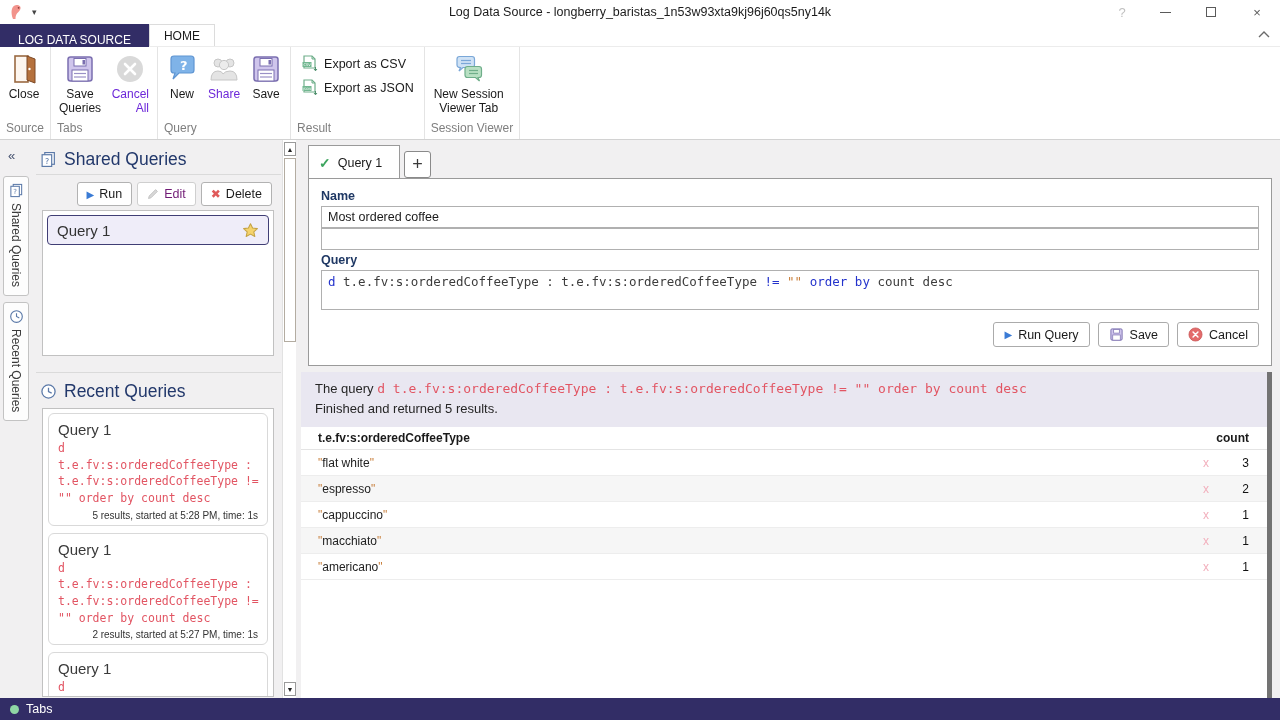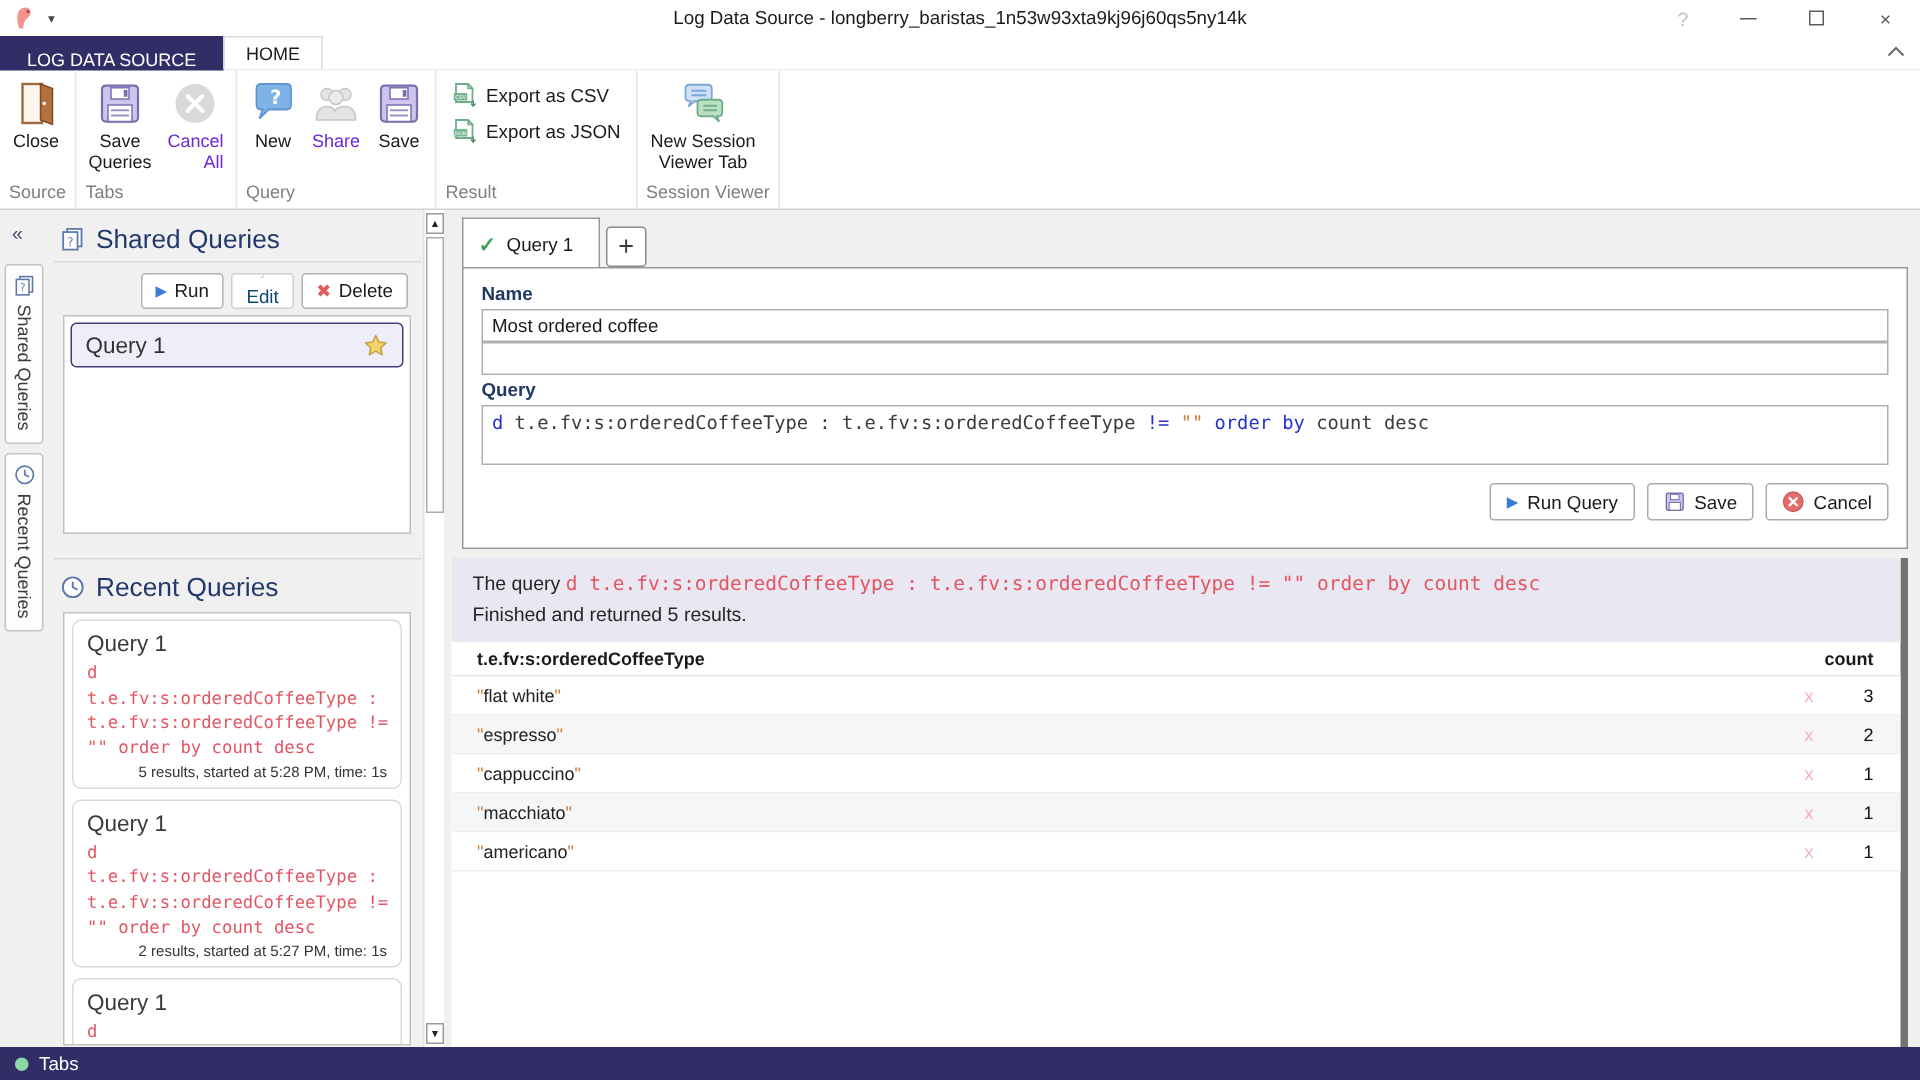--- a/index.html
+++ b/index.html
@@ -46,21 +46,21 @@
   .vtab { width:26px; background:#fdfdfd; border:1px solid #c3c3c3; border-radius:3px; display:flex; flex-direction:column; align-items:center; padding:6px 0 8px; gap:5px; }
   .vtab-label { writing-mode:vertical-rl; font-size:12px; color:#3a3a3a; }
 
   .hr-line { position:absolute; left:36px; width:245px; height:1px; background:#dadada; }
 
   .panel-header { position:absolute; left:40px; width:240px; height:26px; display:flex; align-items:center; gap:7px; color:#22386b; font-size:17.5px; }
   .panel-header .ph-icon { width:17px; height:17px; flex:0 0 auto; }
 
   .shared-actions { position:absolute; left:40px; top:42px; width:232px; display:flex; justify-content:flex-end; gap:5px; }
   .abtn { display:flex; align-items:center; gap:5px; background:#fff; border:1px solid #b2b2b2; border-radius:3px; font-size:12.5px; height:24px; padding:0 9px; color:#1a1a1a; }
-  .abtn.disabled { color:#0c4a6e; border-color:#cfcfcf;flex-direction:column; }
+  .abtn.disabled { color:#701a75; border-color:#cfcfcf; }
   .abtn .ai { font-size:10px; }
 
   .shared-list { position:absolute; left:42px; top:70px; width:232px; height:146px; background:#fff; border:1px solid #c1c1c1; padding:4px; }
   .shared-item { height:30px; background:#efedf9; border:1px solid #403e75; border-radius:4px; display:flex; align-items:center; padding:0 9px; font-size:15px; color:#333; }
   .shared-item .star { margin-left:auto; width:17px; height:17px; }
 
   .recent-list { position:absolute; left:42px; top:268px; width:232px; height:289px; background:#fff; border:1px solid #c1c1c1; overflow:hidden; padding:4px 5px; }
   .qcard { border:1px solid #d9d9d9; border-radius:6px; background:#fff; margin-bottom:7px; padding:7px 9px 4px; }
   .card-title { font-size:15px; color:#3a3a3a; margin-bottom:2px; }
   .card-query { font-family:"DejaVu Sans Mono", monospace; font-size:11.5px; line-height:1.45; color:#e25563; white-space:pre; }

